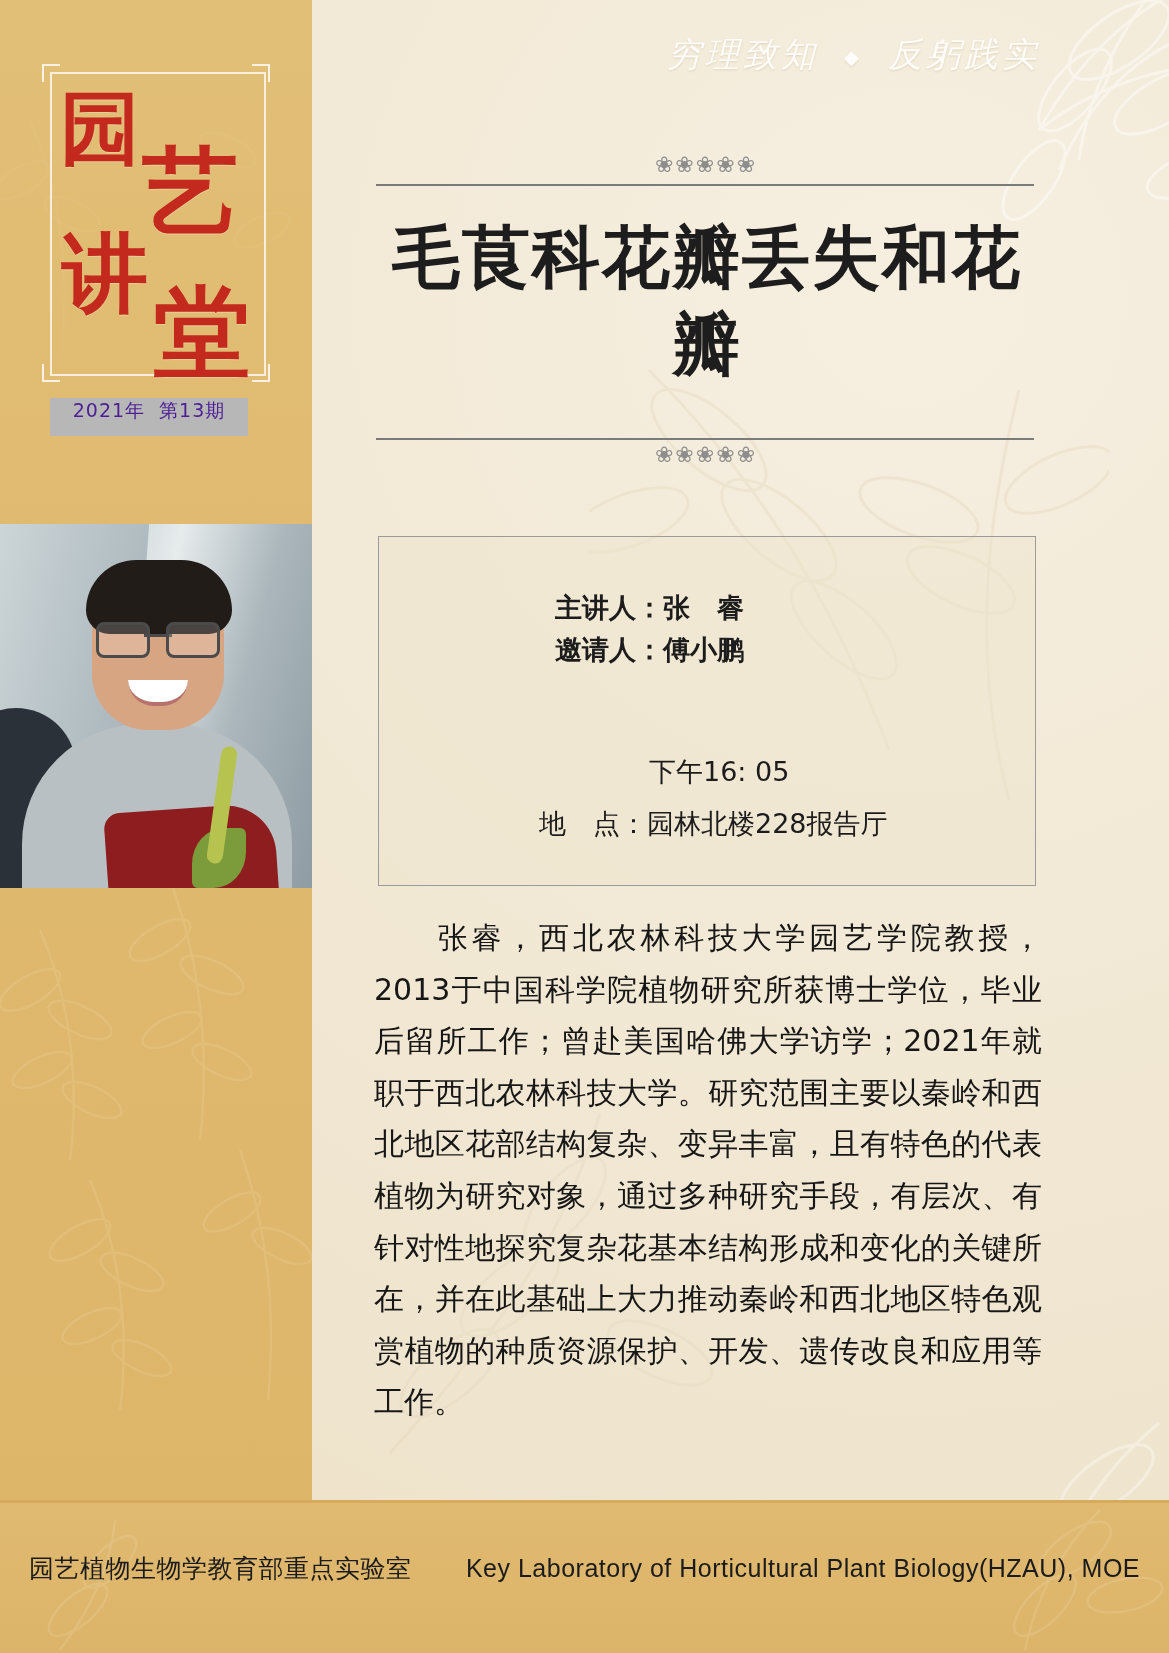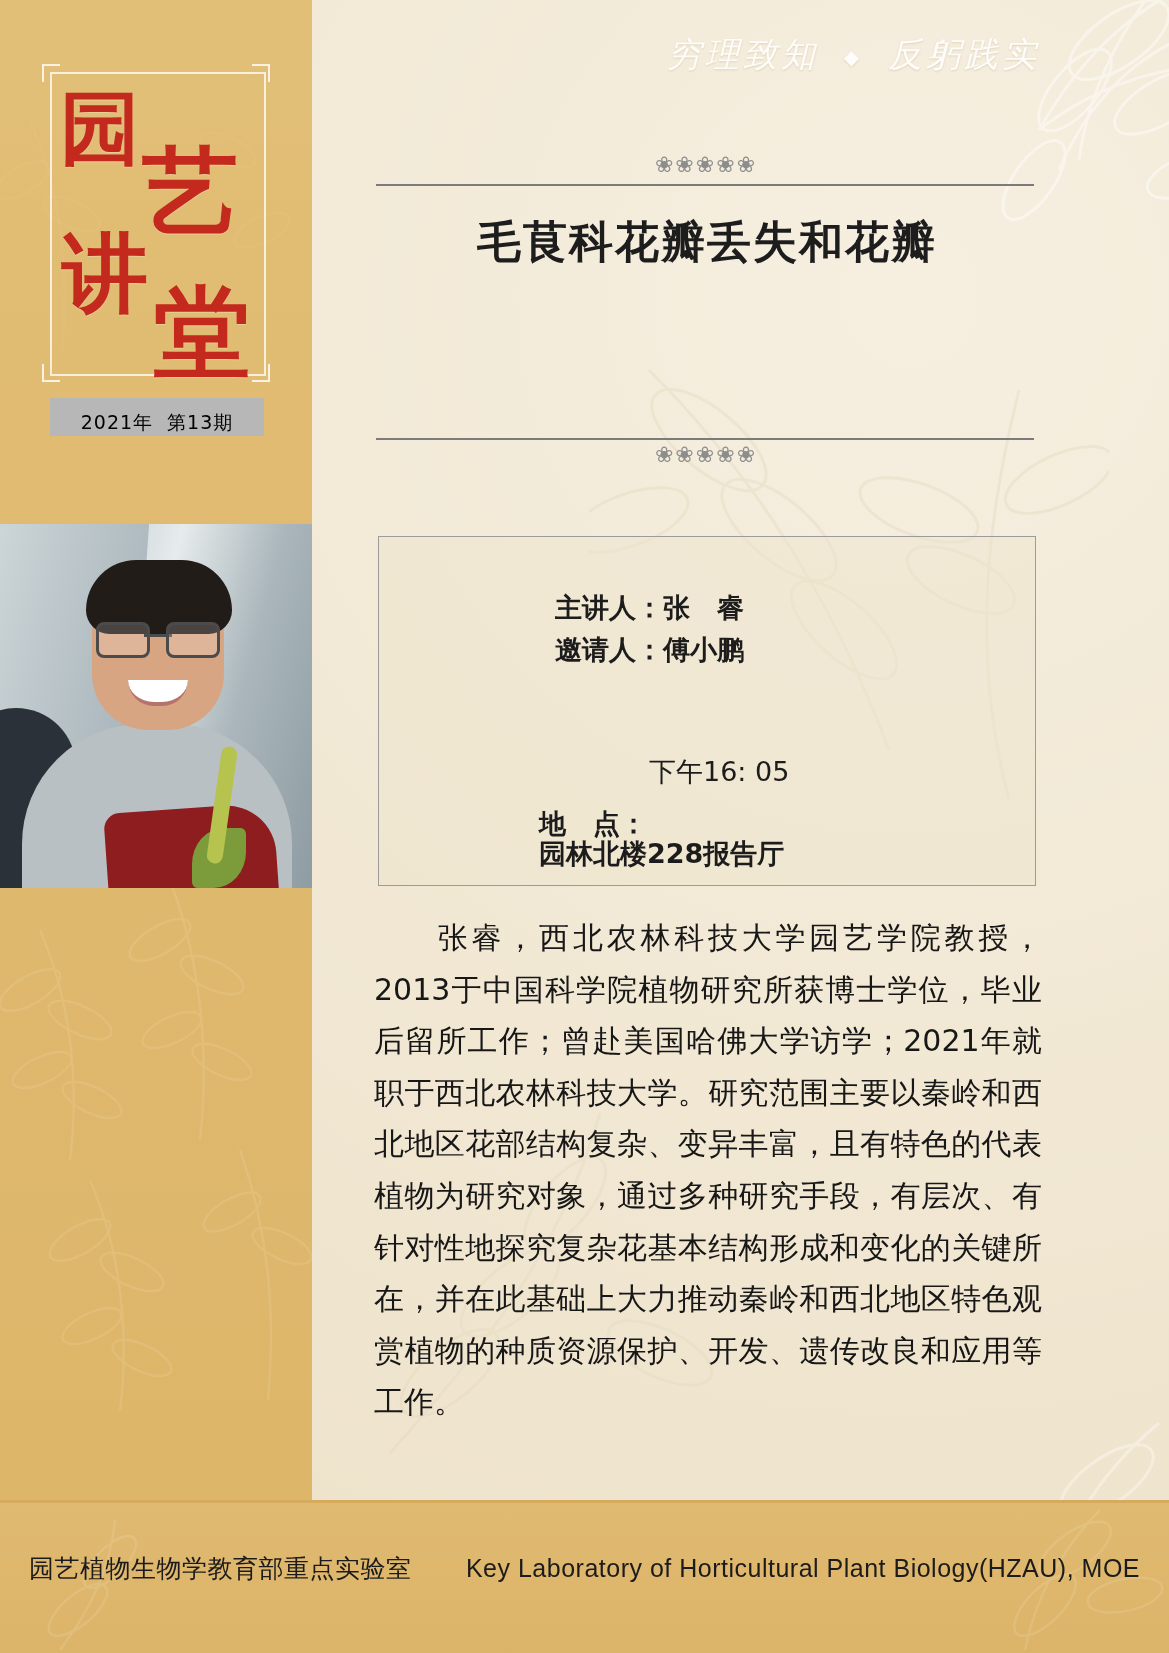--- a/index.html
+++ b/index.html
@@ -53,23 +53,23 @@
     font-family:"DejaVu Serif","Liberation Serif",serif;
     font-weight:700;
   }
   .logo-ch{position:absolute;line-height:1;text-shadow:0 1px 0 rgba(255,255,255,.25);}
   .lg1{left:22px;top:30px;font-size:80px;}
   .lg2{left:104px;top:86px;font-size:96px;}
   .lg3{left:24px;top:172px;font-size:86px;}
   .lg4{left:116px;top:226px;font-size:96px;}
 
   .issue-badge{
-    position:absolute;left:50px;top:398px;width:214px;height:38px;
-    background:#b7b7b7;color:#000000;
-    display:flex;align-items:flex-end;justify-content:center;gap:14px;
+    position:absolute;left:50px;top:398px;width:198px;height:38px;
+    background:#b7b7b7;color:#4c1d95;
+    display:flex;align-items:flex-start;justify-content:center;gap:14px;
     font-size:19px;letter-spacing:1px;
   }
   .photo{
     position:absolute;left:0;top:524px;width:312px;height:364px;
     overflow:hidden;background:#9aa7ad;
   }
   .photo .bg-wall{
     position:absolute;inset:0;
     background:linear-gradient(105deg,#b9c4c9 0%, #cdd6d9 28%, #e6ebec 45%, #aab6bb 70%, #8e9ca3 100%);
   }
@@ -148,41 +148,41 @@
     position:absolute;left:240px;width:240px;height:26px;text-align:center;
     color:#8d8d8d;font-size:22px;letter-spacing:2px;line-height:26px;
   }
   .orn.top{top:152px;}
   .orn.bot{top:442px;}
 
   .title{
     position:absolute;left:28px;top:214px;width:666px;
     text-align:center;
     font-family:"DejaVu Serif","Liberation Serif",serif;
-    font-weight:700;font-size:44px;line-height:1.28;color:#1d1d1d;
+    font-weight:700;font-size:68px;line-height:1.28;color:#1d1d1d;
     letter-spacing:2px;
   }
 
   .info-box{
     position:absolute;left:32px;top:536px;width:656px;height:348px;
     border:1px solid #9b9b9b;
     background:rgba(238,228,205,.45);
   }
   .info-line{
     font-size:27px;color:#1c1c1c;line-height:1.1;
-    display:flex;align-items:flex-start;
+    display:flex;align-items:flex-end;
     font-family:"DejaVu Sans","Liberation Sans",sans-serif;
   }
   .info-line .lab{font-weight:700;}
   .info-line.bold{font-weight:700;}
   .il1{position:absolute;left:176px;top:56px;}
   .il2{position:absolute;left:176px;top:98px;}
   .il3{position:absolute;left:160px;top:168px;font-weight:400;}
   .il4{position:absolute;left:270px;top:220px;font-weight:400;}
-  .il5{position:absolute;left:160px;top:272px;font-weight:700;flex-direction:column;}
+  .il5{position:absolute;left:160px;top:272px;font-weight:400;}
 
   .bio{
     position:absolute;left:28px;top:912px;width:668px;
     font-size:30px;line-height:1.72;color:#171717;
     text-align:justify;text-justify:inter-ideograph;
     font-family:"DejaVu Sans","Liberation Sans",sans-serif;
   }
   .bio .indent{display:inline-block;width:2em;}
 
   

